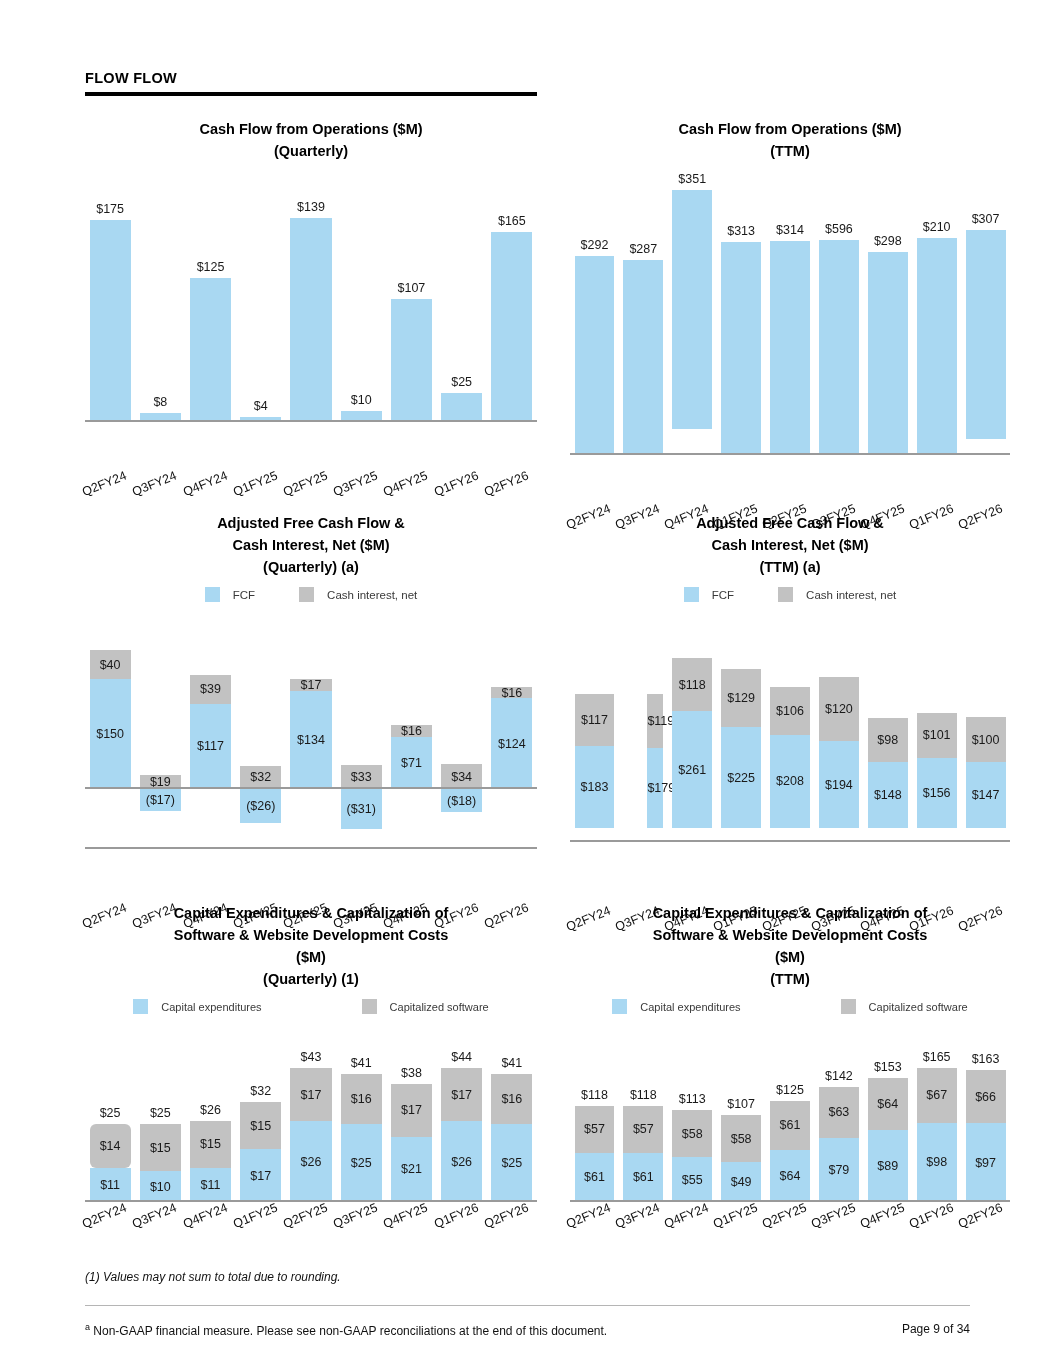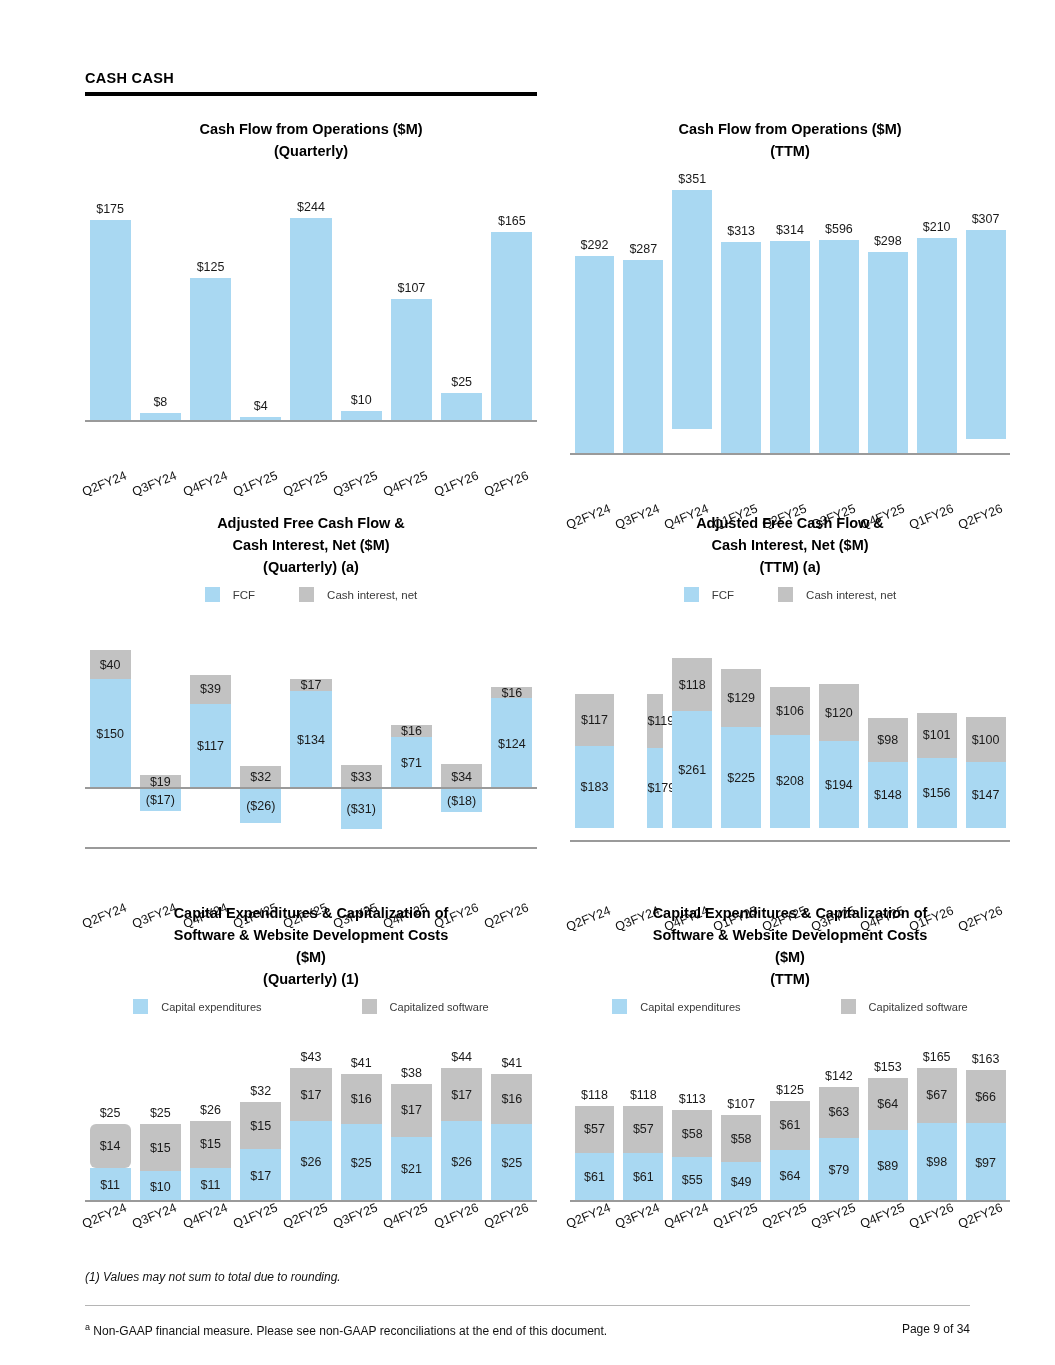--- a/index.html
+++ b/index.html
@@ -184,21 +184,21 @@
     color: #111;
   }
   .footer sup { font-size: 9px; }
 </style>
 </head>
 <body>
 
 <div class="page">
 
   <div class="section-header">
-    <div class="title">CASH CASH</div>
+    <div class="title">FLOW FLOW</div>
     <div class="rule"></div>
   </div>
 
   <div class="chart" id="chart-cfo-quarterly" style="left:85px; top:118px; width:452px;">
     <div class="chart-title">
       <div>Cash Flow from Operations ($M)</div>
       <div>(Quarterly)</div>
     </div>
     <div class="plot" style="height:230px; margin-top:30px;">
       <div class="bars" id="bars-0">
@@ -217,21 +217,21 @@
               <div class="top-label" style="bottom: 148.068px;">$125</div>
             </div>
           </div>
           <div class="col" style="height: 230px; justify-content: flex-end; padding-bottom: 0px;">
             <div class="seg seg-blue" style="height: 4.61017px;">
               <div class="top-label" style="bottom: 8.61017px;">$4</div>
             </div>
           </div>
           <div class="col" style="height: 230px; justify-content: flex-end; padding-bottom: 0px;">
             <div class="seg seg-blue" style="height: 204px;">
-              <div class="top-label" style="bottom: 208px;">$244</div>
+              <div class="top-label" style="bottom: 208px;">$139</div>
             </div>
           </div>
           <div class="col" style="height: 230px; justify-content: flex-end; padding-bottom: 0px;">
             <div class="seg seg-blue" style="height: 11.5254px;">
               <div class="top-label" style="bottom: 15.5254px;">$10</div>
             </div>
           </div>
           <div class="col" style="height: 230px; justify-content: flex-end; padding-bottom: 0px;">
             <div class="seg seg-blue" style="height: 123.322px;">
               <div class="top-label" style="bottom: 127.322px;">$107</div>
@@ -565,21 +565,21 @@
               <div class="seg seg-gray" style="height: 47.5462px;">
                 <div class="seg-label inside">$106</div>
               </div>
               <div class="seg seg-blue" style="height: 93.2982px;">
                 <div class="seg-label inside">$208</div>
               </div>
             </div>
           </div>
           <div class="col" style="height: 196px; justify-content: flex-end;">
             <div style="position: absolute; left: 0px; right: 0px; bottom: 0px;">
-              <div class="seg seg-gray" style="height: 57px; text-decoration: underline;">
+              <div class="seg seg-gray" style="height: 64px; text-decoration: underline;">
                 <div class="seg-label inside">$120</div>
               </div>
               <div class="seg seg-blue" style="height: 87.0185px;">
                 <div class="seg-label inside">$194</div>
               </div>
             </div>
           </div>
           <div class="col" style="height: 196px; justify-content: flex-end;">
             <div style="position: absolute; left: 0px; right: 0px; bottom: 0px;">
               <div class="seg seg-gray" style="height: 43.9578px;">

